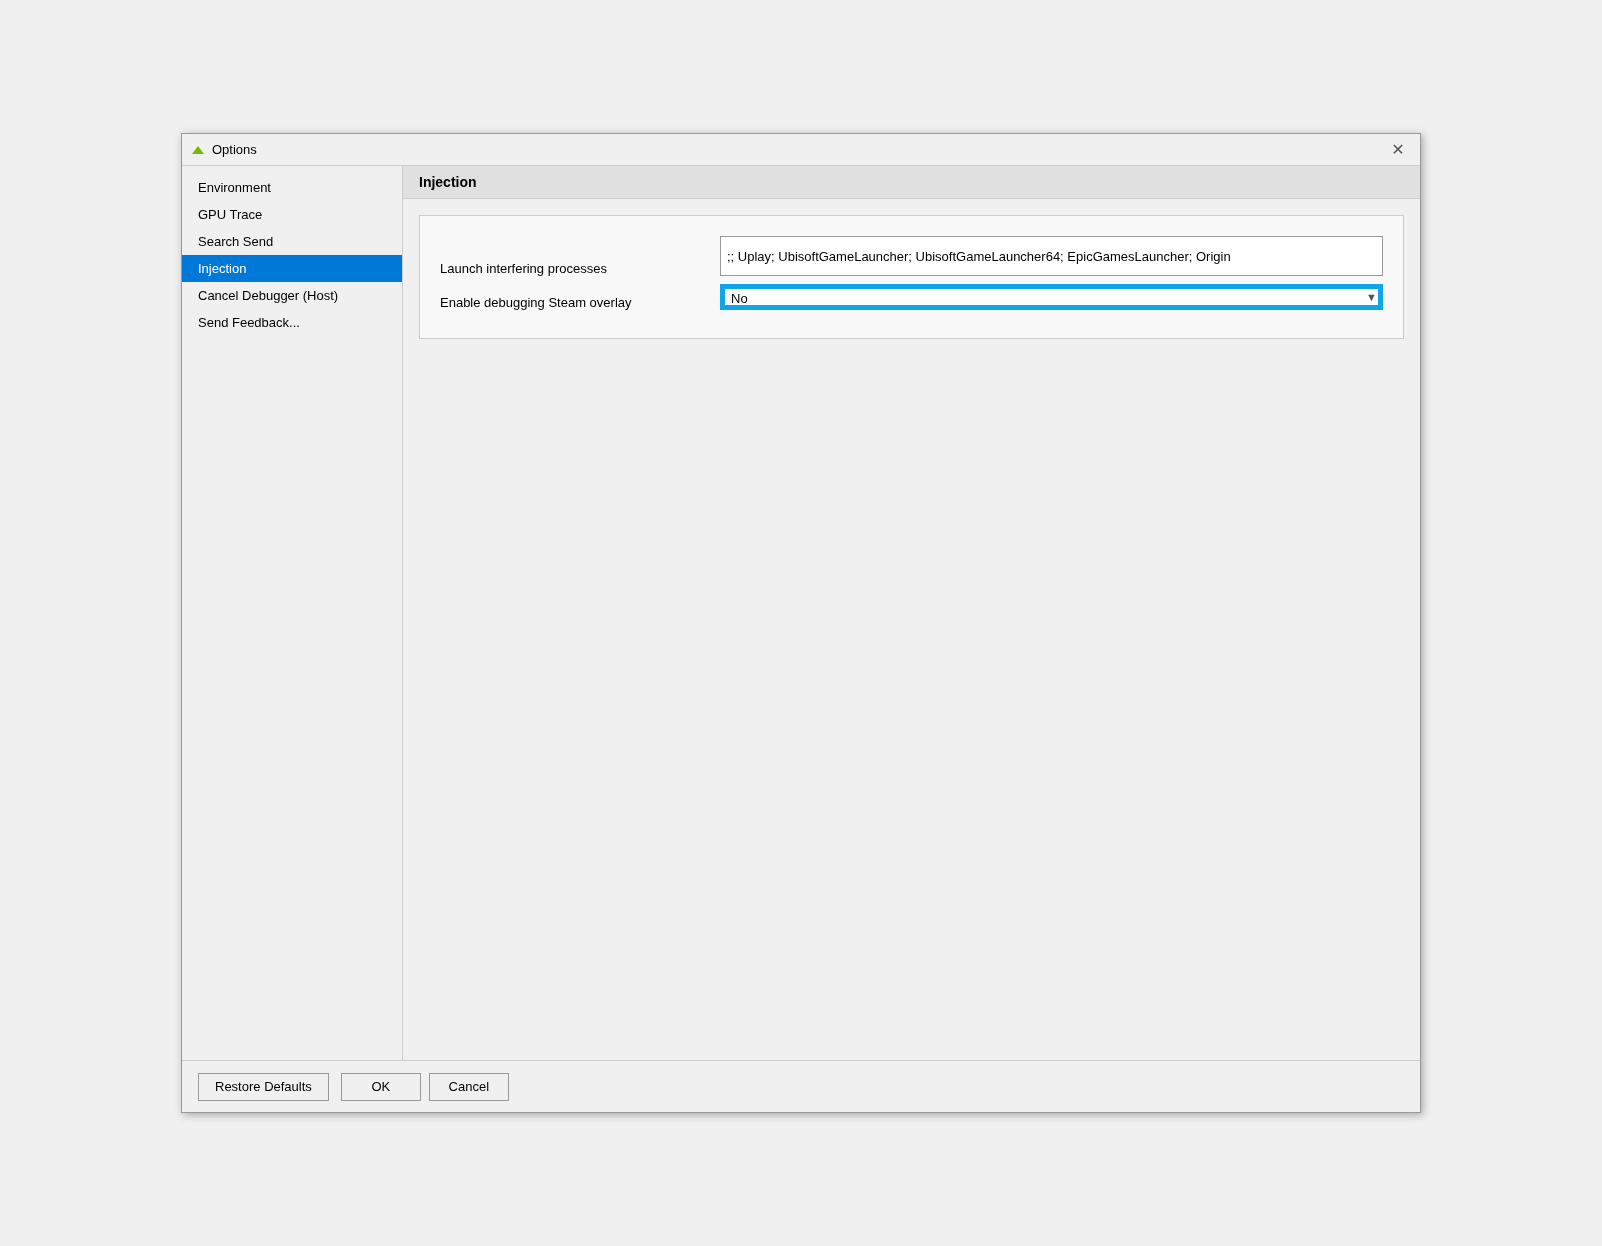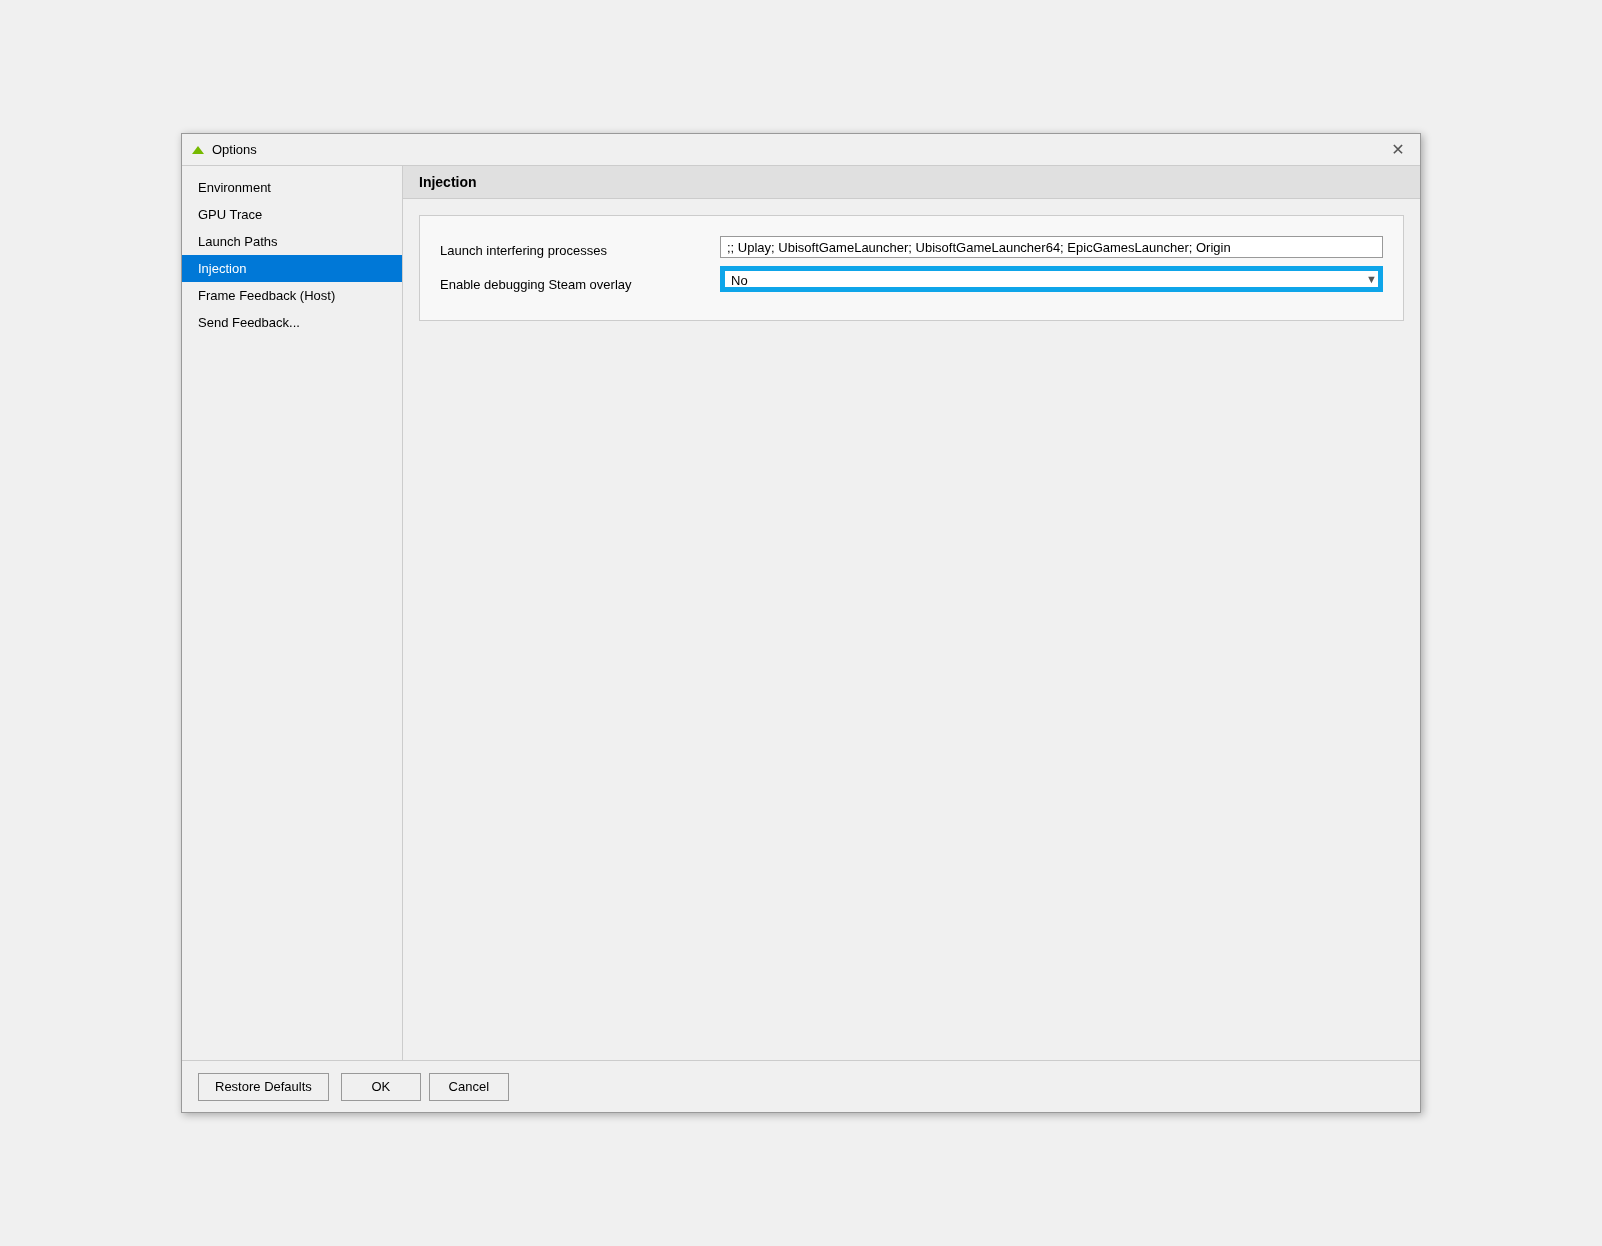--- a/index.html
+++ b/index.html
@@ -130,21 +130,21 @@
     }
 
     .option-label {
       width: 280px;
       color: #000;
       flex-shrink: 0;
     }
 
     .option-input {
       flex: 1;
-      height: 22px;
+      height: 40px;
       border: 1px solid #999;
       background: white;
       padding: 2px 6px;
       font-size: 13px;
       outline: none;
     }
 
     .option-select-wrapper {
       flex: 1;
       position: relative;
@@ -216,23 +216,23 @@
       <span class="title-bar-title">Options</span>
     </div>
     <button class="title-bar-close">✕</button>
   </div>
 
   <div class="content">
 
     <div class="sidebar">
     <div class="sidebar-item">Environment</div>
         <div class="sidebar-item">GPU Trace</div>
-        <div class="sidebar-item">Launch Paths</div>
+        <div class="sidebar-item">Search Send</div>
         <div class="sidebar-item active">Injection</div>
-        <div class="sidebar-item">Frame Feedback (Host)</div>
+        <div class="sidebar-item">Cancel Debugger (Host)</div>
         <div class="sidebar-item">Send Feedback...</div>
       </div>
 
     <div class="main-area">
       <div class="section-header">Injection</div>
       <div class="section-content">
         <div class="options-panel">
 
         <div class="option-row">
               <span class="option-label">Launch interfering processes</span>

